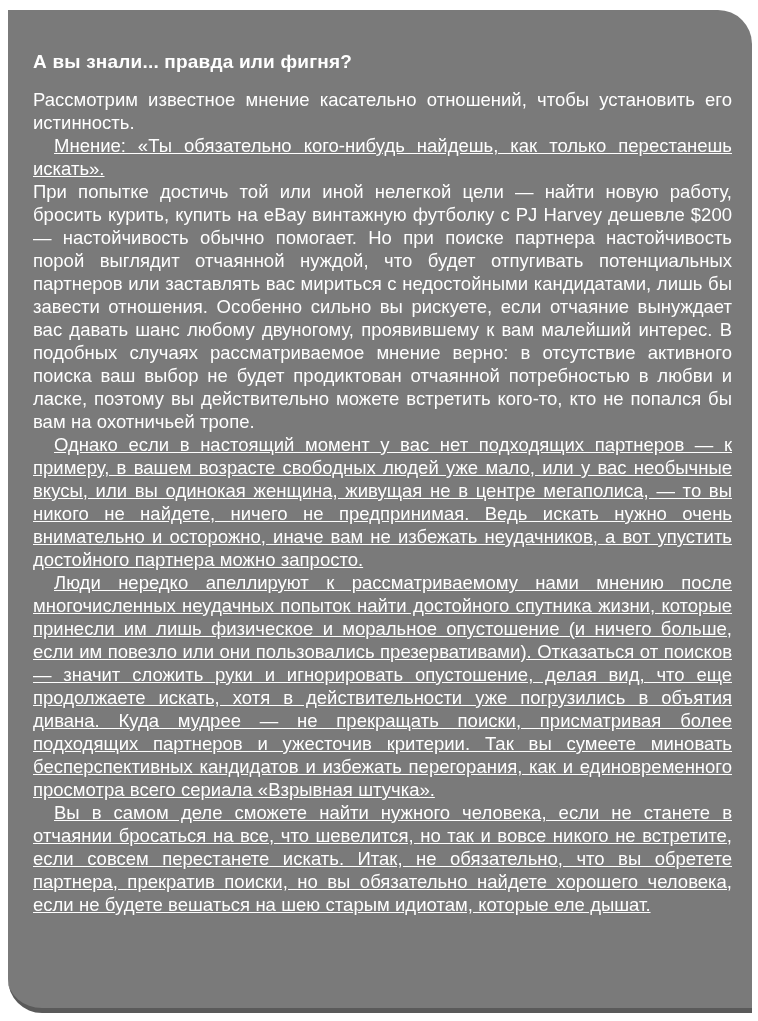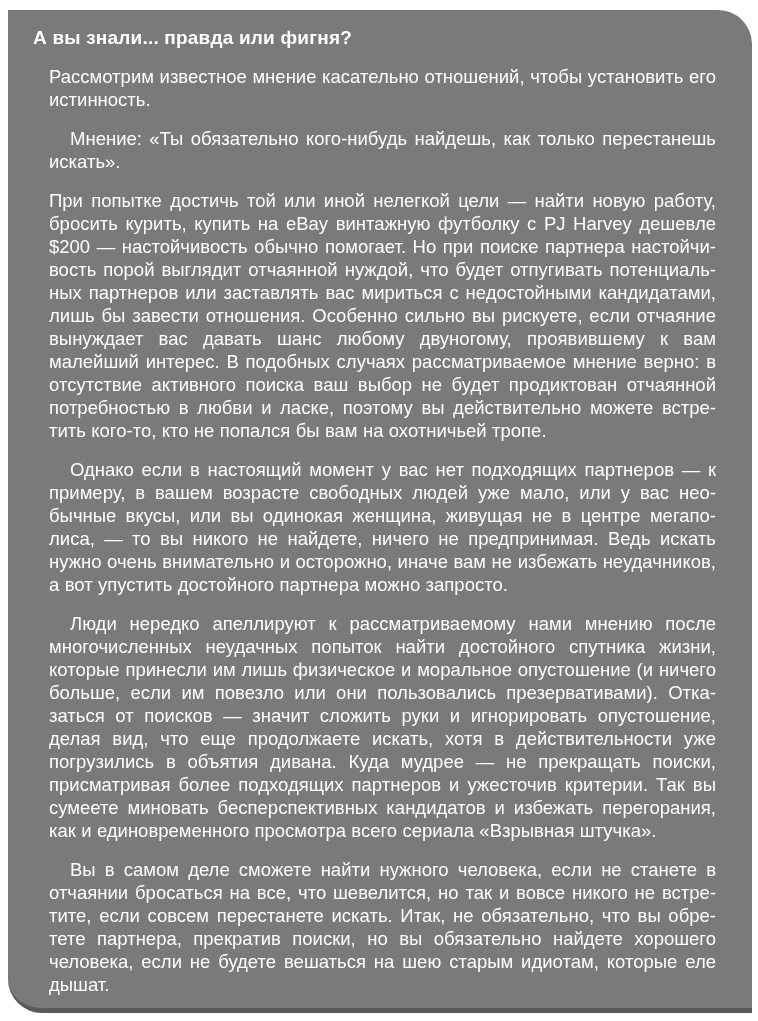--- a/index.html
+++ b/index.html
@@ -17,39 +17,39 @@
     position:relative;overflow:hidden;
   }
   .panel{
     position:absolute;
     left:8px;top:10px;
     width:744px;height:1003px;
     background:var(--panel-bg);
     border-radius:0 34px 0 34px;
     border-bottom:5px solid var(--panel-shadow);
     color:var(--text-color);
-    padding:17px 20px 18px 25px;
+    padding:41px 20px 18px 25px;
     overflow:hidden;
   }
   .panel-title{
     margin:0 0 15px 0;
     font-size:19px;
     font-weight:bold;
     letter-spacing:.2px;
   }
   .para{
-    margin:16px;
+    margin:0;
     font-size:18.5px;
     line-height:23px;
     text-align:justify;
     hyphens:manual;
     -webkit-hyphens:manual;
     word-spacing:.2px;
   }
-  .para.indent{text-indent:21px;}
+  .para.indent{text-indent:21px;text-decoration:underline;}
 </style>
 </head>
 <body>
 
 <div class="page">
   <section class="panel">
     <h2 class="panel-title">А вы знали... правда или фигня?</h2>
     <p class="para">Рассмотрим известное мнение касательно отношений, чтобы установить его истинность.</p>
     <p class="para indent">Мнение: «Ты обязательно кого-нибудь найдешь, как только переста­нешь искать».</p>
     <p class="para">При попытке достичь той или иной нелегкой цели — найти новую работу, бросить курить, купить на eBay винтажную футболку с PJ Harvey дешевле $200 — настойчивость обычно помогает. Но при поиске партнера настойчи­вость порой выглядит отчаянной нуждой, что будет отпугивать потенциаль­ных партнеров или заставлять вас мириться с недостойными кандидатами, лишь бы завести отношения. Особенно сильно вы рискуете, если отчая­ние вынуждает вас давать шанс любому двуногому, проявившему к вам малейший интерес. В подобных случаях рассматриваемое мнение верно: в отсутствие активного поиска ваш выбор не будет продиктован отчаянной потребностью в любви и ласке, поэтому вы действительно можете встре­тить кого-то, кто не попался бы вам на охотничьей тропе.</p>

